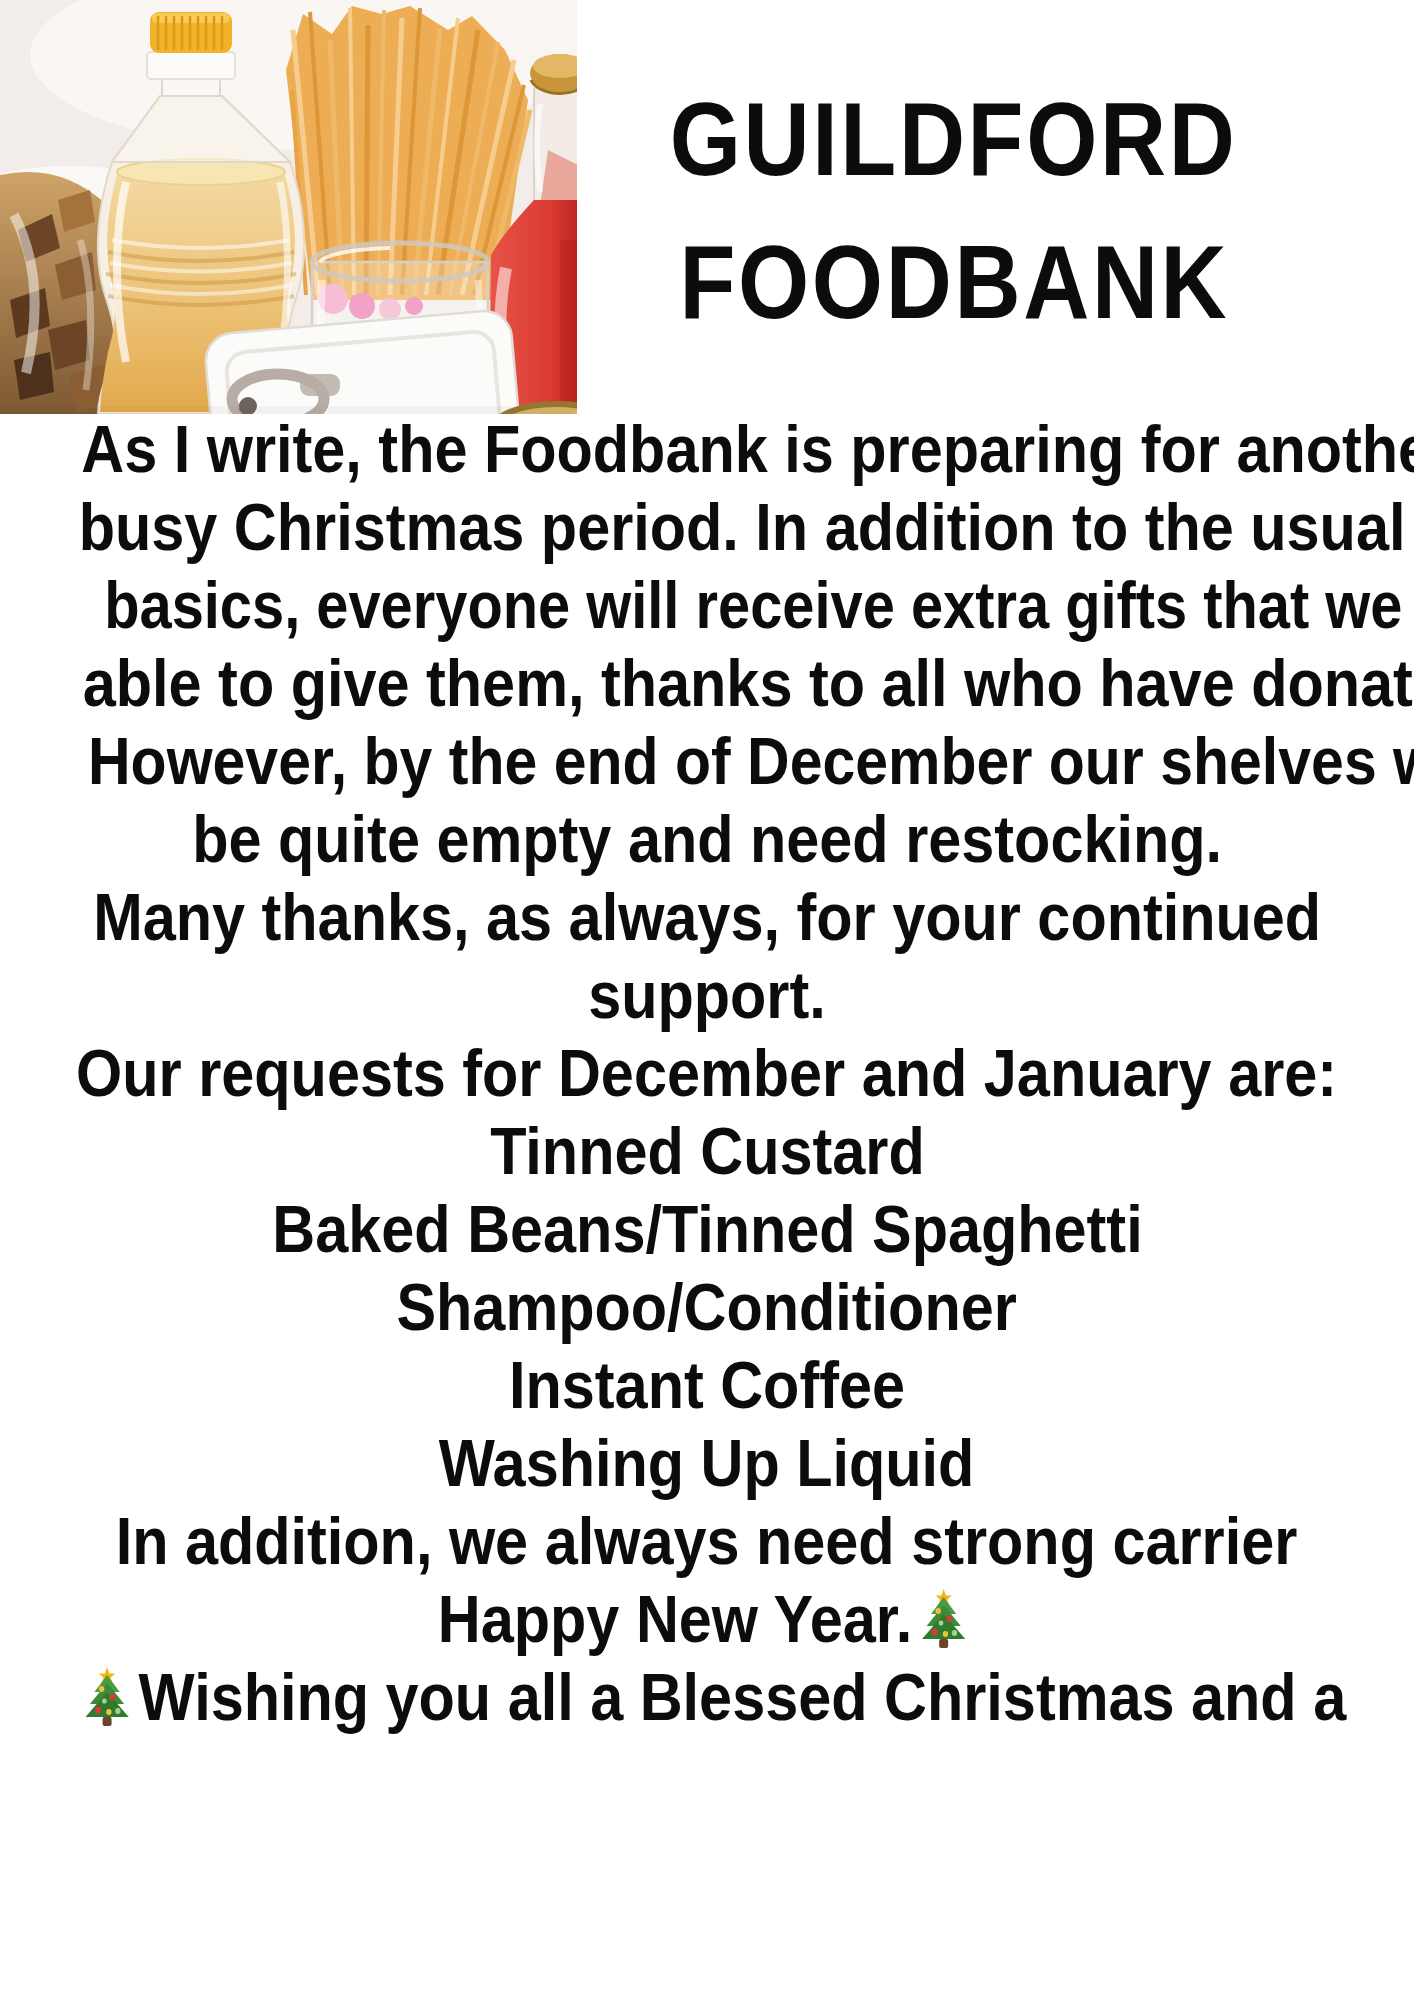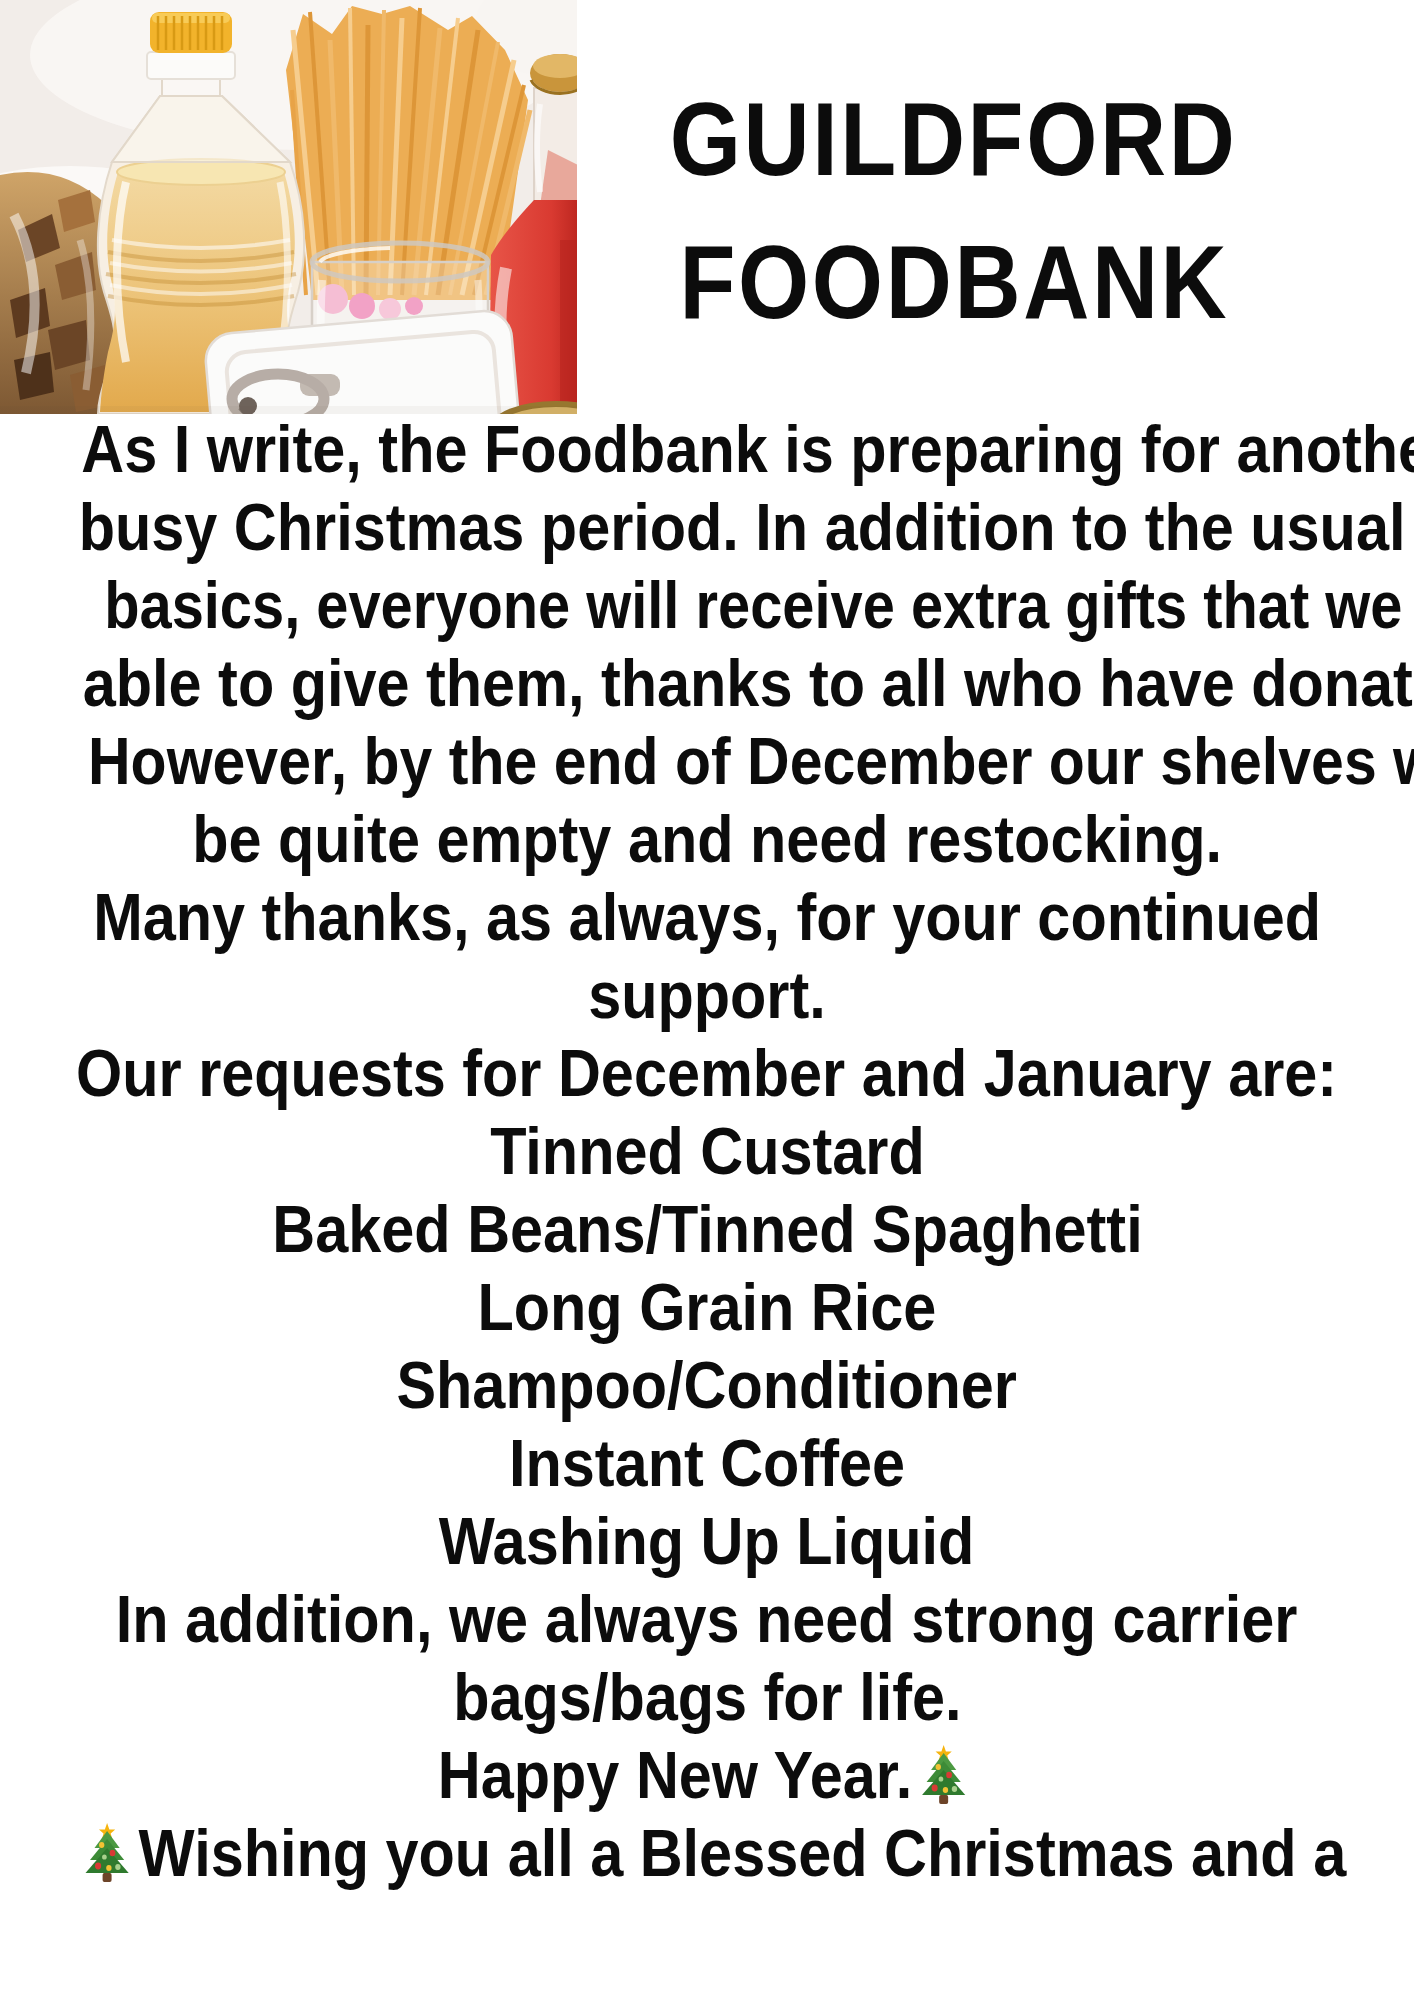--- a/index.html
+++ b/index.html
@@ -211,26 +211,24 @@
       <div class="body-line"><span class="line-inner" style="transform: scaleX(0.9);"><span>busy Christmas period. In addition to the usual</span></span></div>
       <div class="body-line"><span class="line-inner" style="transform: scaleX(0.876);"><span>basics, everyone will receive extra gifts that we are</span></span></div>
       <div class="body-line"><span class="line-inner" style="transform: scaleX(0.9);"><span>able to give them, thanks to all who have donated</span></span></div>
       <div class="body-line"><span class="line-inner" style="transform: scaleX(0.894);"><span>However, by the end of December our shelves will</span></span></div>
       <div class="body-line"><span class="line-inner" style="transform: scaleX(0.9);"><span>be quite empty and need restocking.</span></span></div>
       <div class="body-line"><span class="line-inner" style="transform: scaleX(0.9);"><span>Many thanks, as always, for your continued</span></span></div>
       <div class="body-line"><span class="line-inner" style="transform: scaleX(0.9);"><span>support.</span></span></div>
       <div class="body-line"><span class="line-inner" style="transform: scaleX(0.9);"><span>Our requests for December and January are:</span></span></div>
       <div class="body-line"><span class="line-inner" style="transform: scaleX(0.9);"><span>Tinned Custard</span></span></div>
       <div class="body-line"><span class="line-inner" style="transform: scaleX(0.9);"><span>Baked Beans/Tinned Spaghetti</span></span></div>
-      <div class="body-line"><span class="line-inner" style="transform: scaleX(0.9);"><span>Long Grain Rice</span></span></div>
       <div class="body-line"><span class="line-inner" style="transform: scaleX(0.9);"><span>Shampoo/Conditioner</span></span></div>
       <div class="body-line"><span class="line-inner" style="transform: scaleX(0.9);"><span>Instant Coffee</span></span></div>
       <div class="body-line"><span class="line-inner" style="transform: scaleX(0.9);"><span>Washing Up Liquid</span></span></div>
       <div class="body-line"><span class="line-inner" style="transform: scaleX(0.9);"><span>In addition, we always need strong carrier</span></span></div>
-      <div class="body-line"><span class="line-inner" style="transform: scaleX(0.9);"><span>bags/bags for life.</span></span></div>
       <div class="body-line"><span class="line-inner" style="transform: scaleX(0.9);"><span>Happy New Year.</span><svg class="tree" viewBox="0 0 58 60">
     <polygon points="29,1 31.5,7.5 38,7.5 33,11.5 35,18 29,14 23,18 25,11.5 20,7.5 26.5,7.5" fill="#f6b40e"></polygon>
     <polygon points="29,9 43,26 15,26" fill="#4c9a42"></polygon>
     <polygon points="29,17 48,38 10,38" fill="#3d8b37"></polygon>
     <polygon points="29,26 53,51 5,51" fill="#2f7a2e"></polygon>
     <rect x="24" y="51" width="10" height="9" rx="2" fill="#6d4429"></rect>
     <circle cx="23" cy="23" r="3" fill="#f2c233"></circle>
     <circle cx="35" cy="31" r="3.2" fill="#d93a35"></circle>
     <circle cx="19" cy="44" r="3.4" fill="#d93a35"></circle>
     <circle cx="31" cy="46" r="3" fill="#f2c233"></circle>

